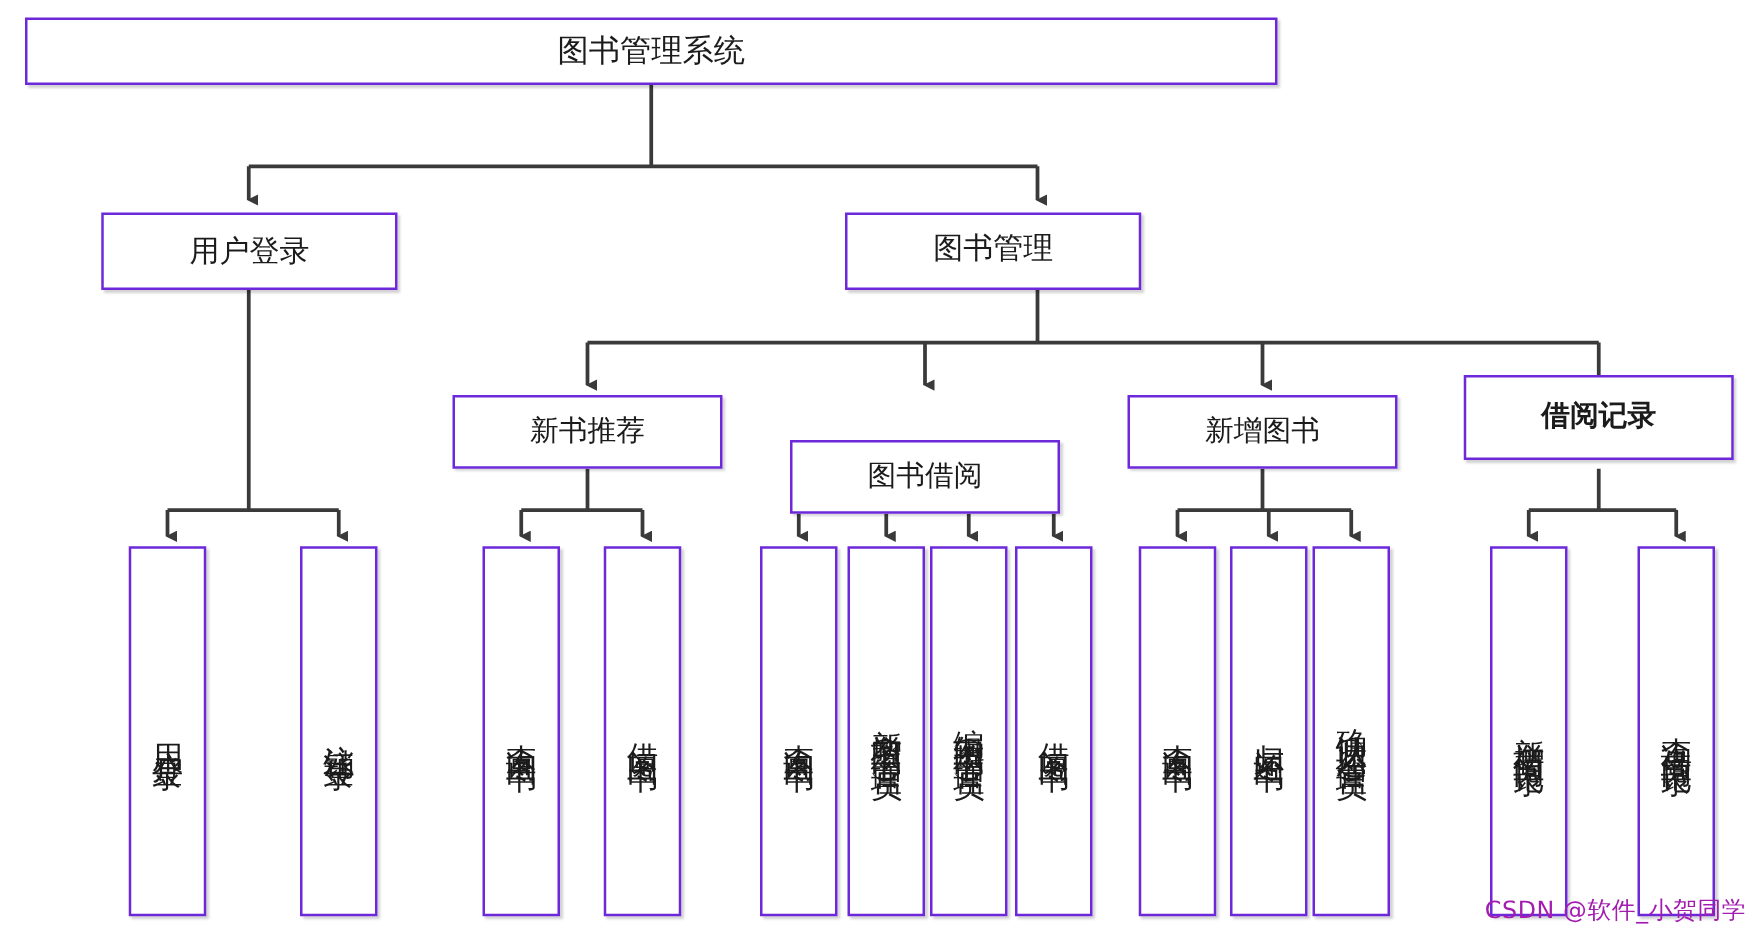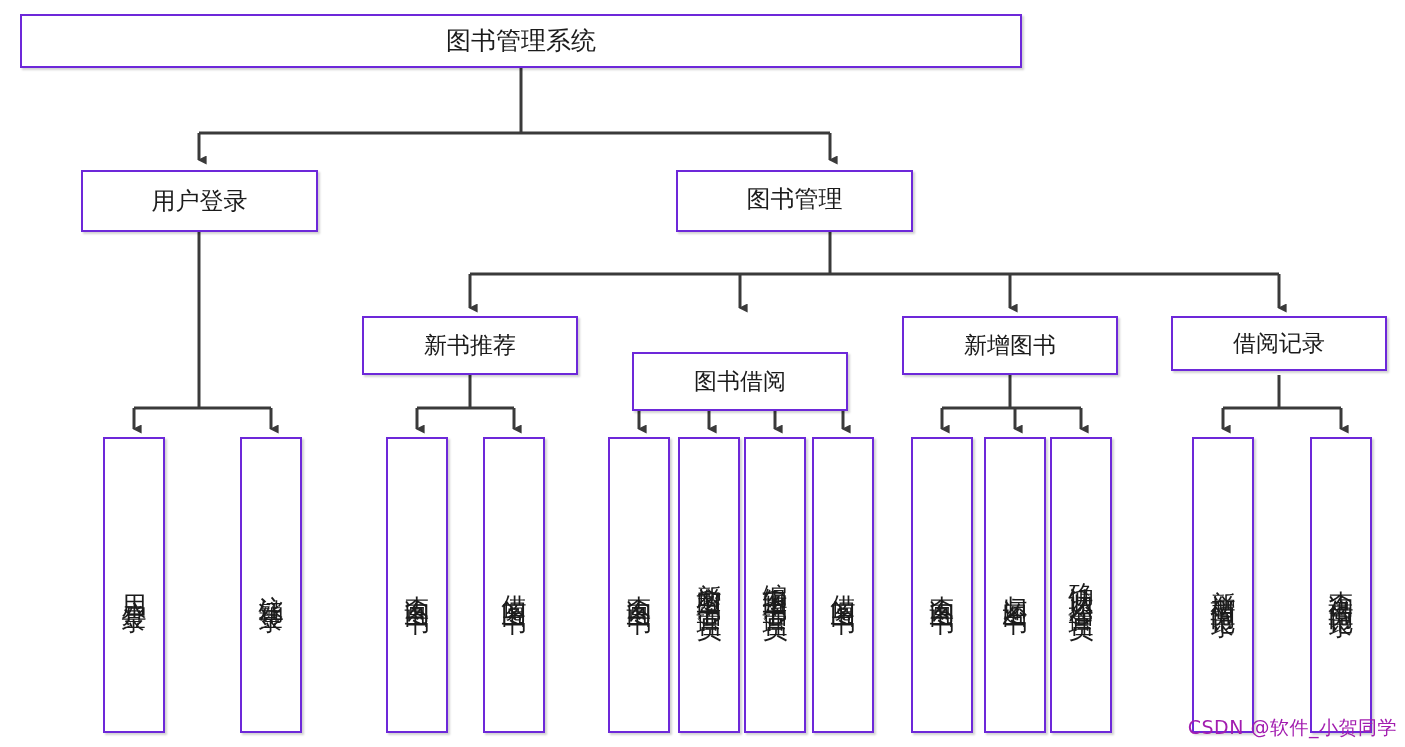--- a/index.html
+++ b/index.html
@@ -137,21 +137,21 @@
 
   <div class="node level3" style="left:362px; top:316px; width:216px; height:59px;">
     <span class="node-label">新书推荐</span>
   </div>
   <div class="node level3" style="left:632px; top:316px; width:216px; height:59px;margin-top:36px;">
     <span class="node-label">图书借阅</span>
   </div>
   <div class="node level3" style="left:902px; top:316px; width:216px; height:59px;">
     <span class="node-label">新增图书</span>
   </div>
-  <div class="node level3" style="left:1171px; top:316px; width:216px; height:55px;">
+  <div class="node level3" style="left:1171px; top:300px; width:216px; height:68px;font-weight:bold;">
     <span class="node-label">借阅记录</span>
   </div>
 
   <div class="node leaf" style="left:103px; top:437px; width:62px; height:296px;">
     <span class="node-label">用户登录</span>
   </div>
   <div class="node leaf" style="left:240px; top:437px; width:62px; height:296px;">
     <span class="node-label">注销登录</span>
   </div>
 

